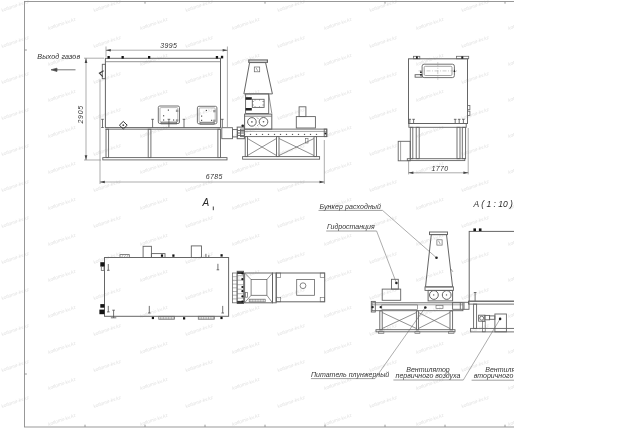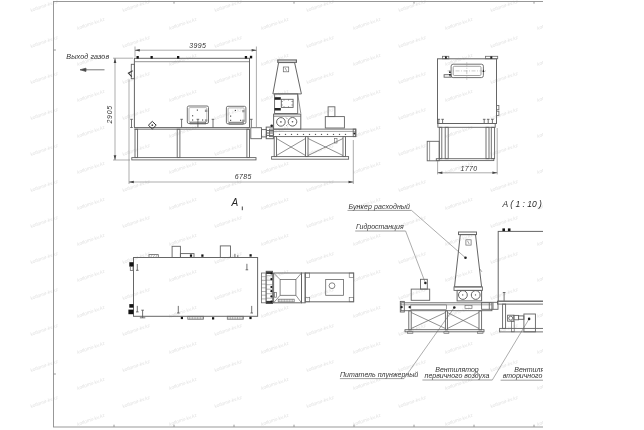--- a/index.html
+++ b/index.html
@@ -1,16 +1,16 @@
 <!DOCTYPE html>
 <html><head>
 <meta charset="utf-8">
 <style>
   html,body{margin:0;padding:0;background:#fff;}
-  #page{position:relative;width:514px;height:430px;overflow:hidden;background:#c4b5fd;margin-left:29px;}
+  #page{position:relative;width:514px;height:430px;overflow:hidden;background:#c4b5fd;}
   svg{display:block;}
   text{font-family:"Liberation Sans",sans-serif;font-style:italic;}
 </style>
 </head>
 <body>
 <div id="page">
 <svg width="644" height="430" viewBox="0 0 644 430" style="filter:blur(0.3px);">
 <defs>
   <pattern id="wm" width="92" height="36" patternUnits="userSpaceOnUse">
     <text x="2" y="12" font-size="4.8" fill="#e2e2e2" transform="rotate(-19 2 12)" font-style="italic">kotlomir-kv.kz</text>

